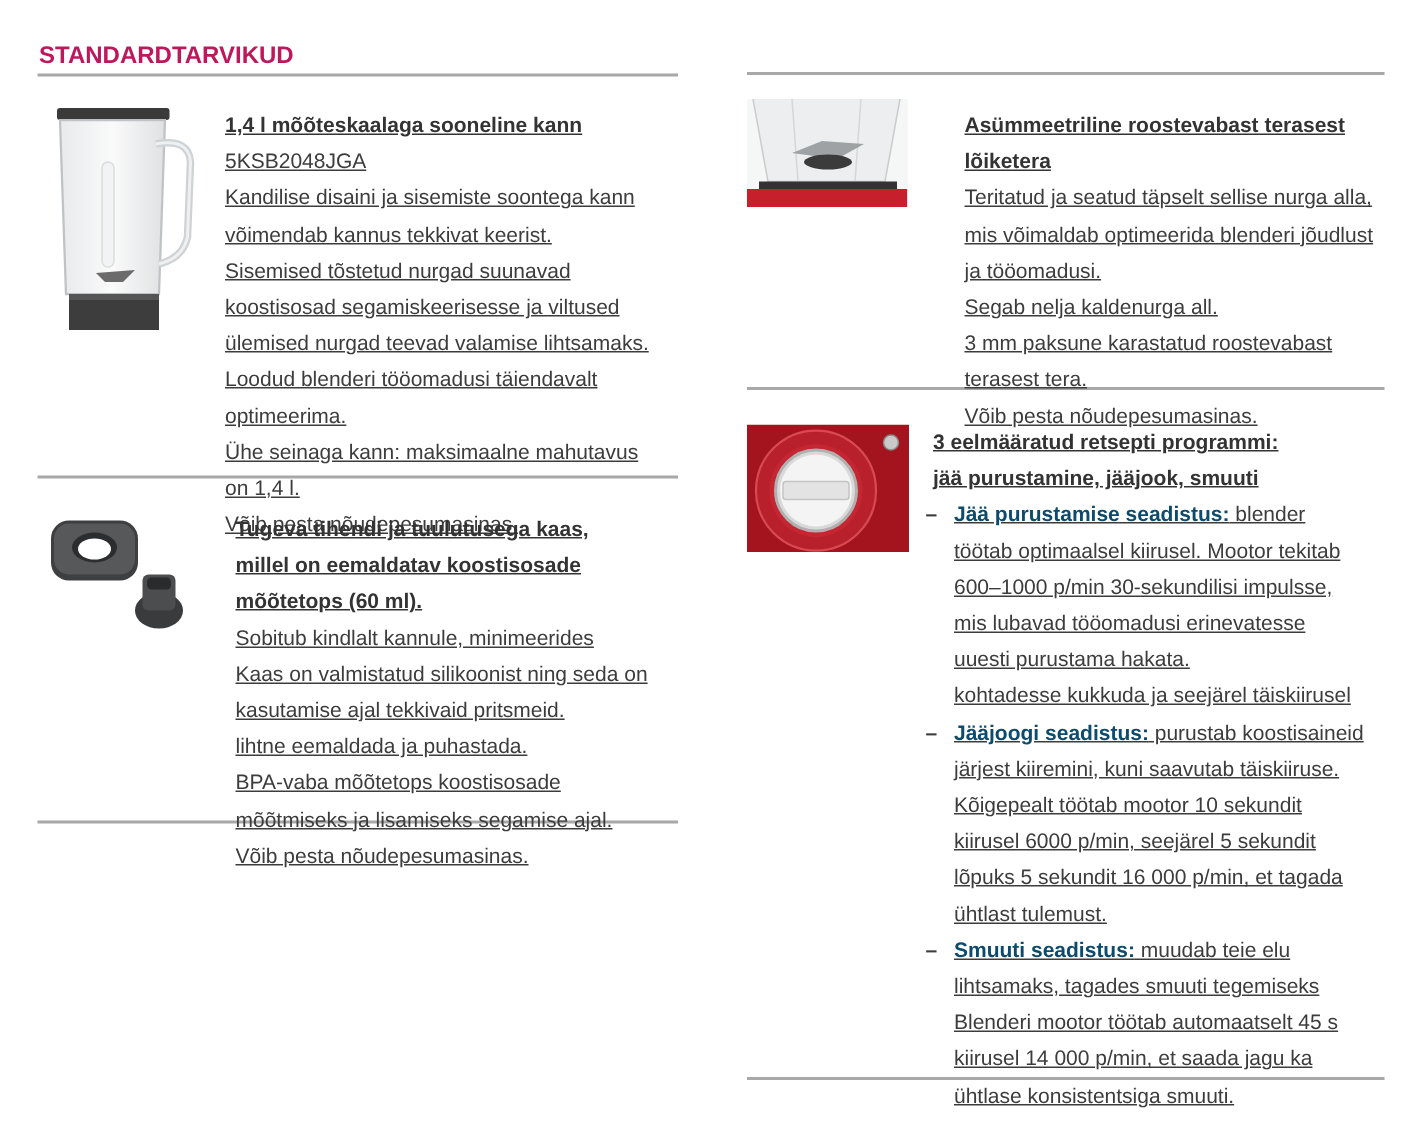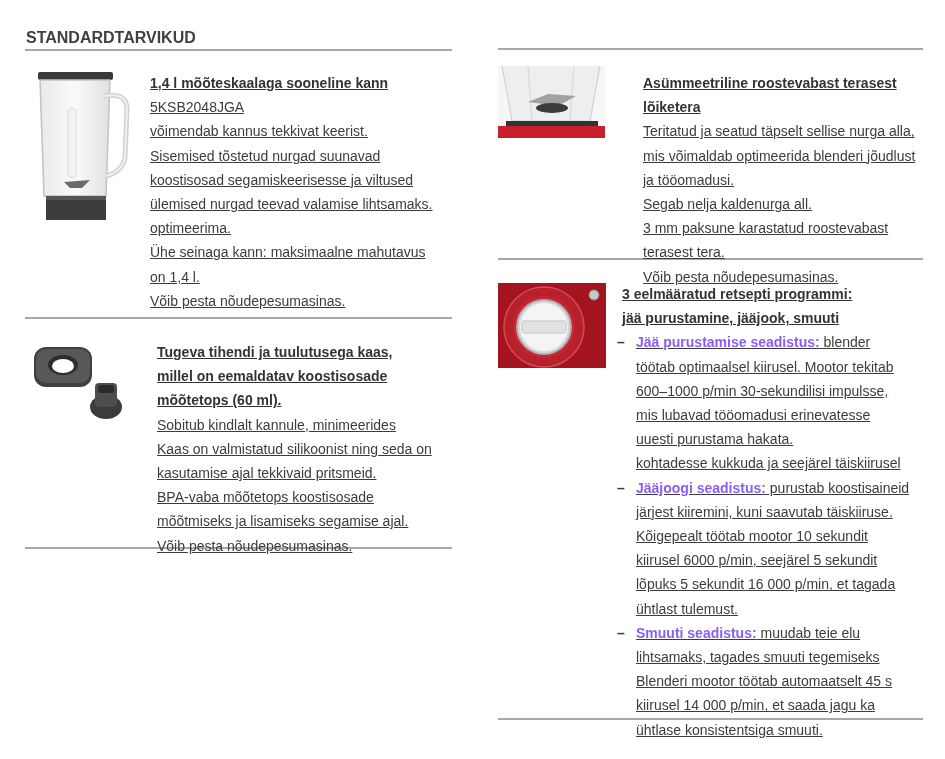--- a/index.html
+++ b/index.html
@@ -1,29 +1,29 @@
 <!DOCTYPE html>
 <html><head>
 <meta charset="utf-8">
 <style>
   html, body { margin:0; padding:0; background:#ffffff; }
   body { width:945px; height:759px; position:relative; overflow:hidden;
          font-family:"Liberation Sans", sans-serif; color:#3c3c3c; }
   .section-title { position:absolute; left:26px; top:29px; font-size:16px; font-weight:bold;
-                   color:#404040; letter-spacing:0px; }
+                   color:#be185d; letter-spacing:0px; }
   .rule { position:absolute; height:2px; background:#a8a8a8; }
   .item { position:absolute; }
   .item .thumb { position:absolute; }
   .item .text { position:absolute; font-size:14px; line-height:19.2px; color:#3c3c3c; }
   .item .title { font-weight:bold; color:#333; }
   .item .sub { }
   .item p { margin:5px;text-decoration:underline; }
   .bullet { position:relative; padding-left:14px; }
   .bullet .dash { position:absolute; left:0; top:0; font-weight:bold; }
-  .bullet b { color:#8b5cf6; }
+  .bullet b { color:#0c4a6e; }
 </style>
 </head>
 <body>
 
 <div class="section-title">STANDARDTARVIKUD</div>
 
 <div class="rule" style="left:25px; top:49px; width:427px;"></div>
 <div class="rule" style="left:25px; top:317px; width:427px;"></div>
 <div class="rule" style="left:25px; top:547px; width:427px;"></div>
 <div class="rule" style="left:498px; top:48px; width:425px;"></div>
@@ -53,24 +53,26 @@
 
       <path d="M34 114 L60 112 L52 120 L40 120 Z" fill="#6b6b6b"></path>
 
       <rect x="16" y="128" width="60" height="24" fill="#3d3d3d"></rect>
       <rect x="16" y="128" width="60" height="4" fill="#555"></rect>
     </svg>
   </div>
   <div class="text" style="left:145px; top:69px; width:310px;">
     <p class="title">1,4 l mõõteskaalaga sooneline kann</p>
     <p class="sub">5KSB2048JGA</p>
+    <p>Kandilise disaini ja sisemiste soontega kann</p>
     <p>võimendab kannus tekkivat keerist.</p>
     <p>Sisemised tõstetud nurgad suunavad</p>
     <p>koostisosad segamiskeerisesse ja viltused</p>
     <p>ülemised nurgad teevad valamise lihtsamaks.</p>
+    <p>Loodud blenderi tööomadusi täiendavalt</p>
     <p>optimeerima.</p>
     <p>Ühe seinaga kann: maksimaalne mahutavus</p>
     <p>on 1,4 l.</p>
     <p>Võib pesta nõudepesumasinas.</p>
   </div>
 </div>
 
 <div class="item" style="left:0; top:0;">
   <div class="thumb" style="left:30px; top:343px; width:105px; height:80px;">
     <svg width="105" height="80" viewBox="0 0 105 80">
@@ -85,20 +87,21 @@
       <rect x="68" y="42" width="16" height="8" rx="3" fill="#2a2b2c"></rect>
     </svg>
   </div>
   <div class="text" style="left:152px; top:338px; width:310px;">
     <p class="title">Tugeva tihendi ja tuulutusega kaas,</p>
     <p class="title">millel on eemaldatav koostisosade</p>
     <p class="title">mõõtetops (60 ml).</p>
     <p>Sobitub kindlalt kannule, minimeerides</p>
     <p>Kaas on valmistatud silikoonist ning seda on</p>
     <p>kasutamise ajal tekkivaid pritsmeid.</p>
+    <p>lihtne eemaldada ja puhastada.</p>
     <p>BPA-vaba mõõtetops koostisosade</p>
     <p>mõõtmiseks ja lisamiseks segamise ajal.</p>
     <p>Võib pesta nõudepesumasinas.</p>
   </div>
 </div>
 
 <div class="item" style="left:0; top:0;">
   <div class="thumb" style="left:498px; top:66px; width:107px; height:72px; overflow:hidden; background:#f3f3f3;">
     <svg width="107" height="72" viewBox="0 0 107 72">
       <rect x="0" y="0" width="107" height="72" fill="#f5f6f6"></rect>

